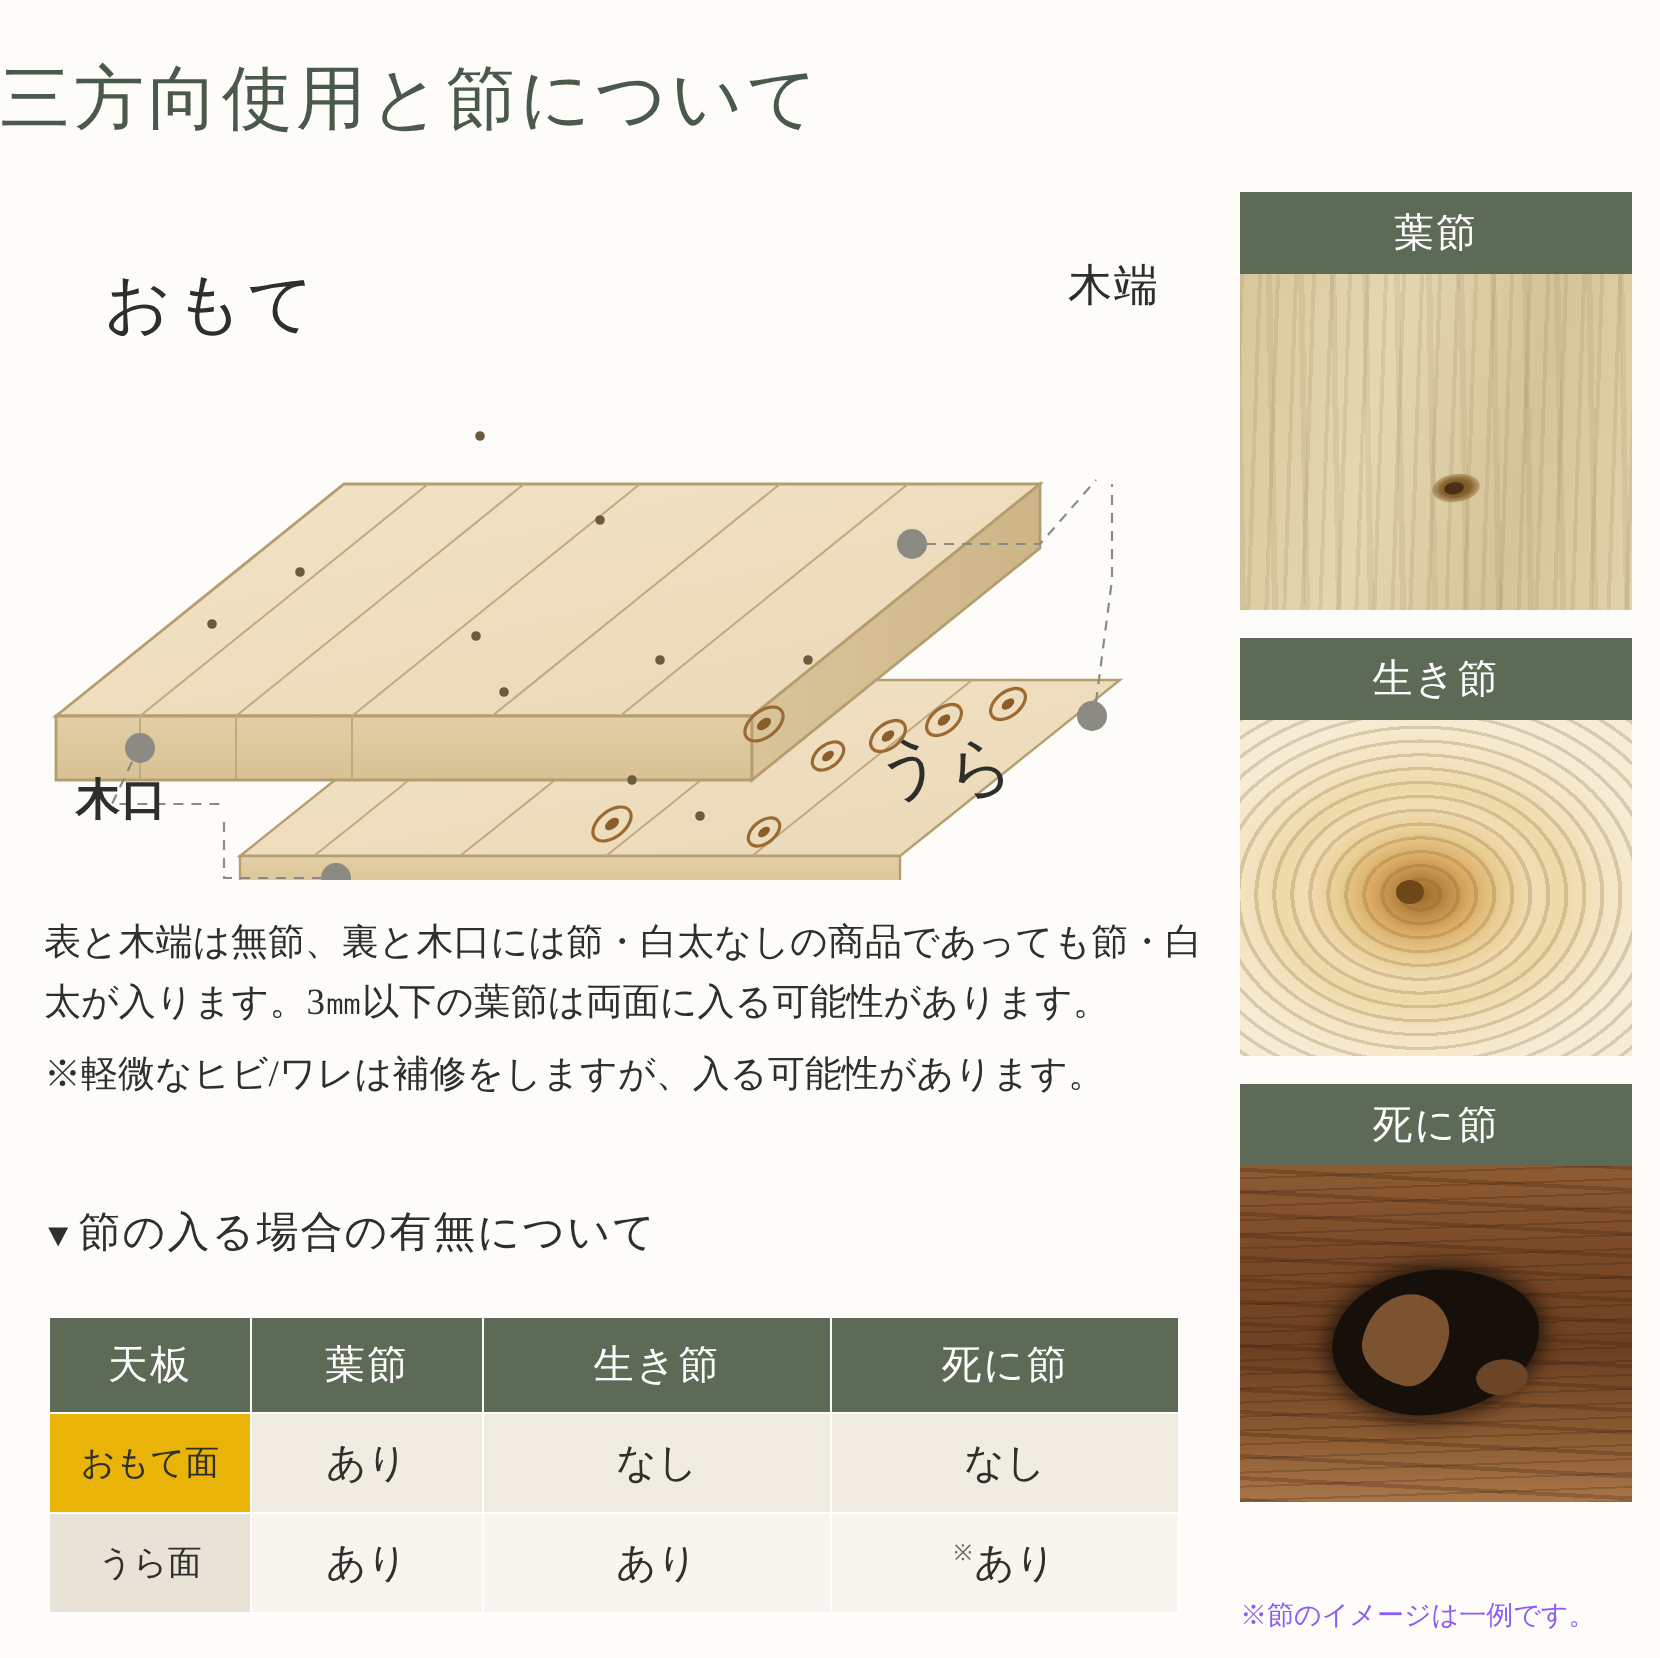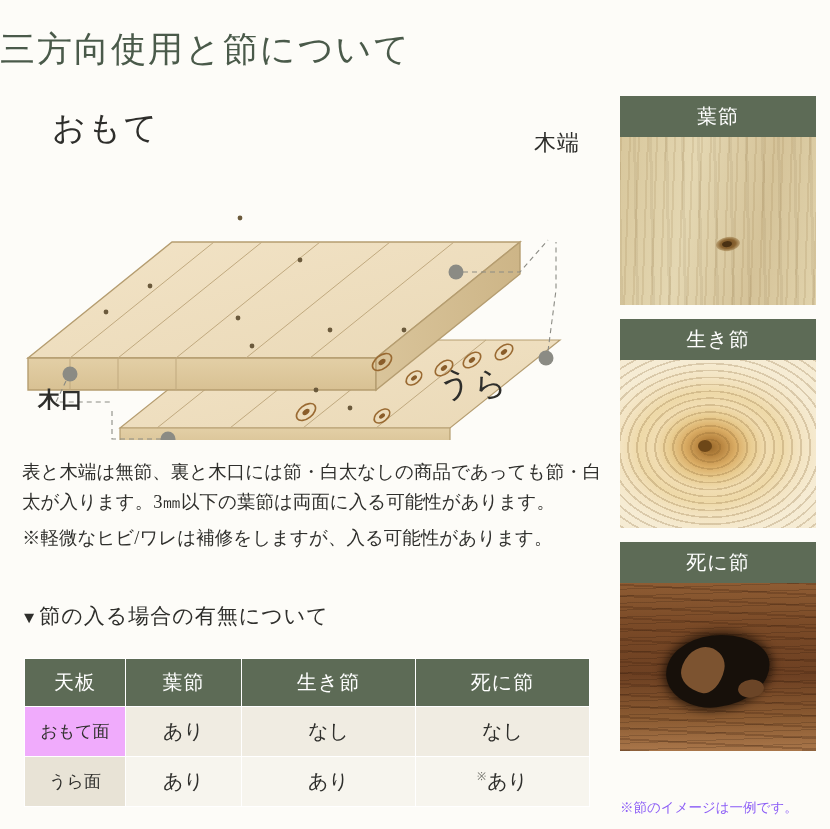--- a/index.html
+++ b/index.html
@@ -52,21 +52,21 @@
     width: 612px;
     height: 350px;
   }
   .diagram svg { display: block; }
 
   .dlabel {
     position: absolute;
     font-family: "Liberation Serif", serif;
     color: #2e2e2b;
   }
-  .lbl-omote { left: 52px; top: 16px; font-size: 33px; letter-spacing: 2px; }
+  .lbl-omote { left: 52px; top: 40px; font-size: 33px; letter-spacing: 2px; }
   .lbl-ura { left: 438px; top: 272px; font-size: 33px; letter-spacing: 2px; }
   .lbl-kobashi { left: 534px; top: 38px; font-size: 22px; letter-spacing: 1px; }
   .lbl-koguchi { left: 38px; top: 295px; font-size: 22px; letter-spacing: 1px; font-weight: bold; }
 
   
   .body-text {
     position: absolute;
     left: 22px;
     top: 368px;
     width: 580px;
@@ -111,21 +111,21 @@
   table.knot-table th.first { width: 100px; }
   table.knot-table td {
     font-size: 20px;
     text-align: center;
     padding: 11px 0;
     border: 1px solid #ffffff;
     background: #f0ece2;
     color: #2f2f2c;
   }
   table.knot-table td.rowhead {
-    background: #f0abfc;
+    background: #eab308;
     font-size: 17px;
     width: 100px;
   }
   table.knot-table tr.alt td { background: #f7f5ee; }
   table.knot-table tr.alt td.rowhead { background: #e8e3d6; }
   .tiny-mark {
     font-size: 11px;
     vertical-align: super;
     color: #6a6a63;
     margin-right: 1px;

